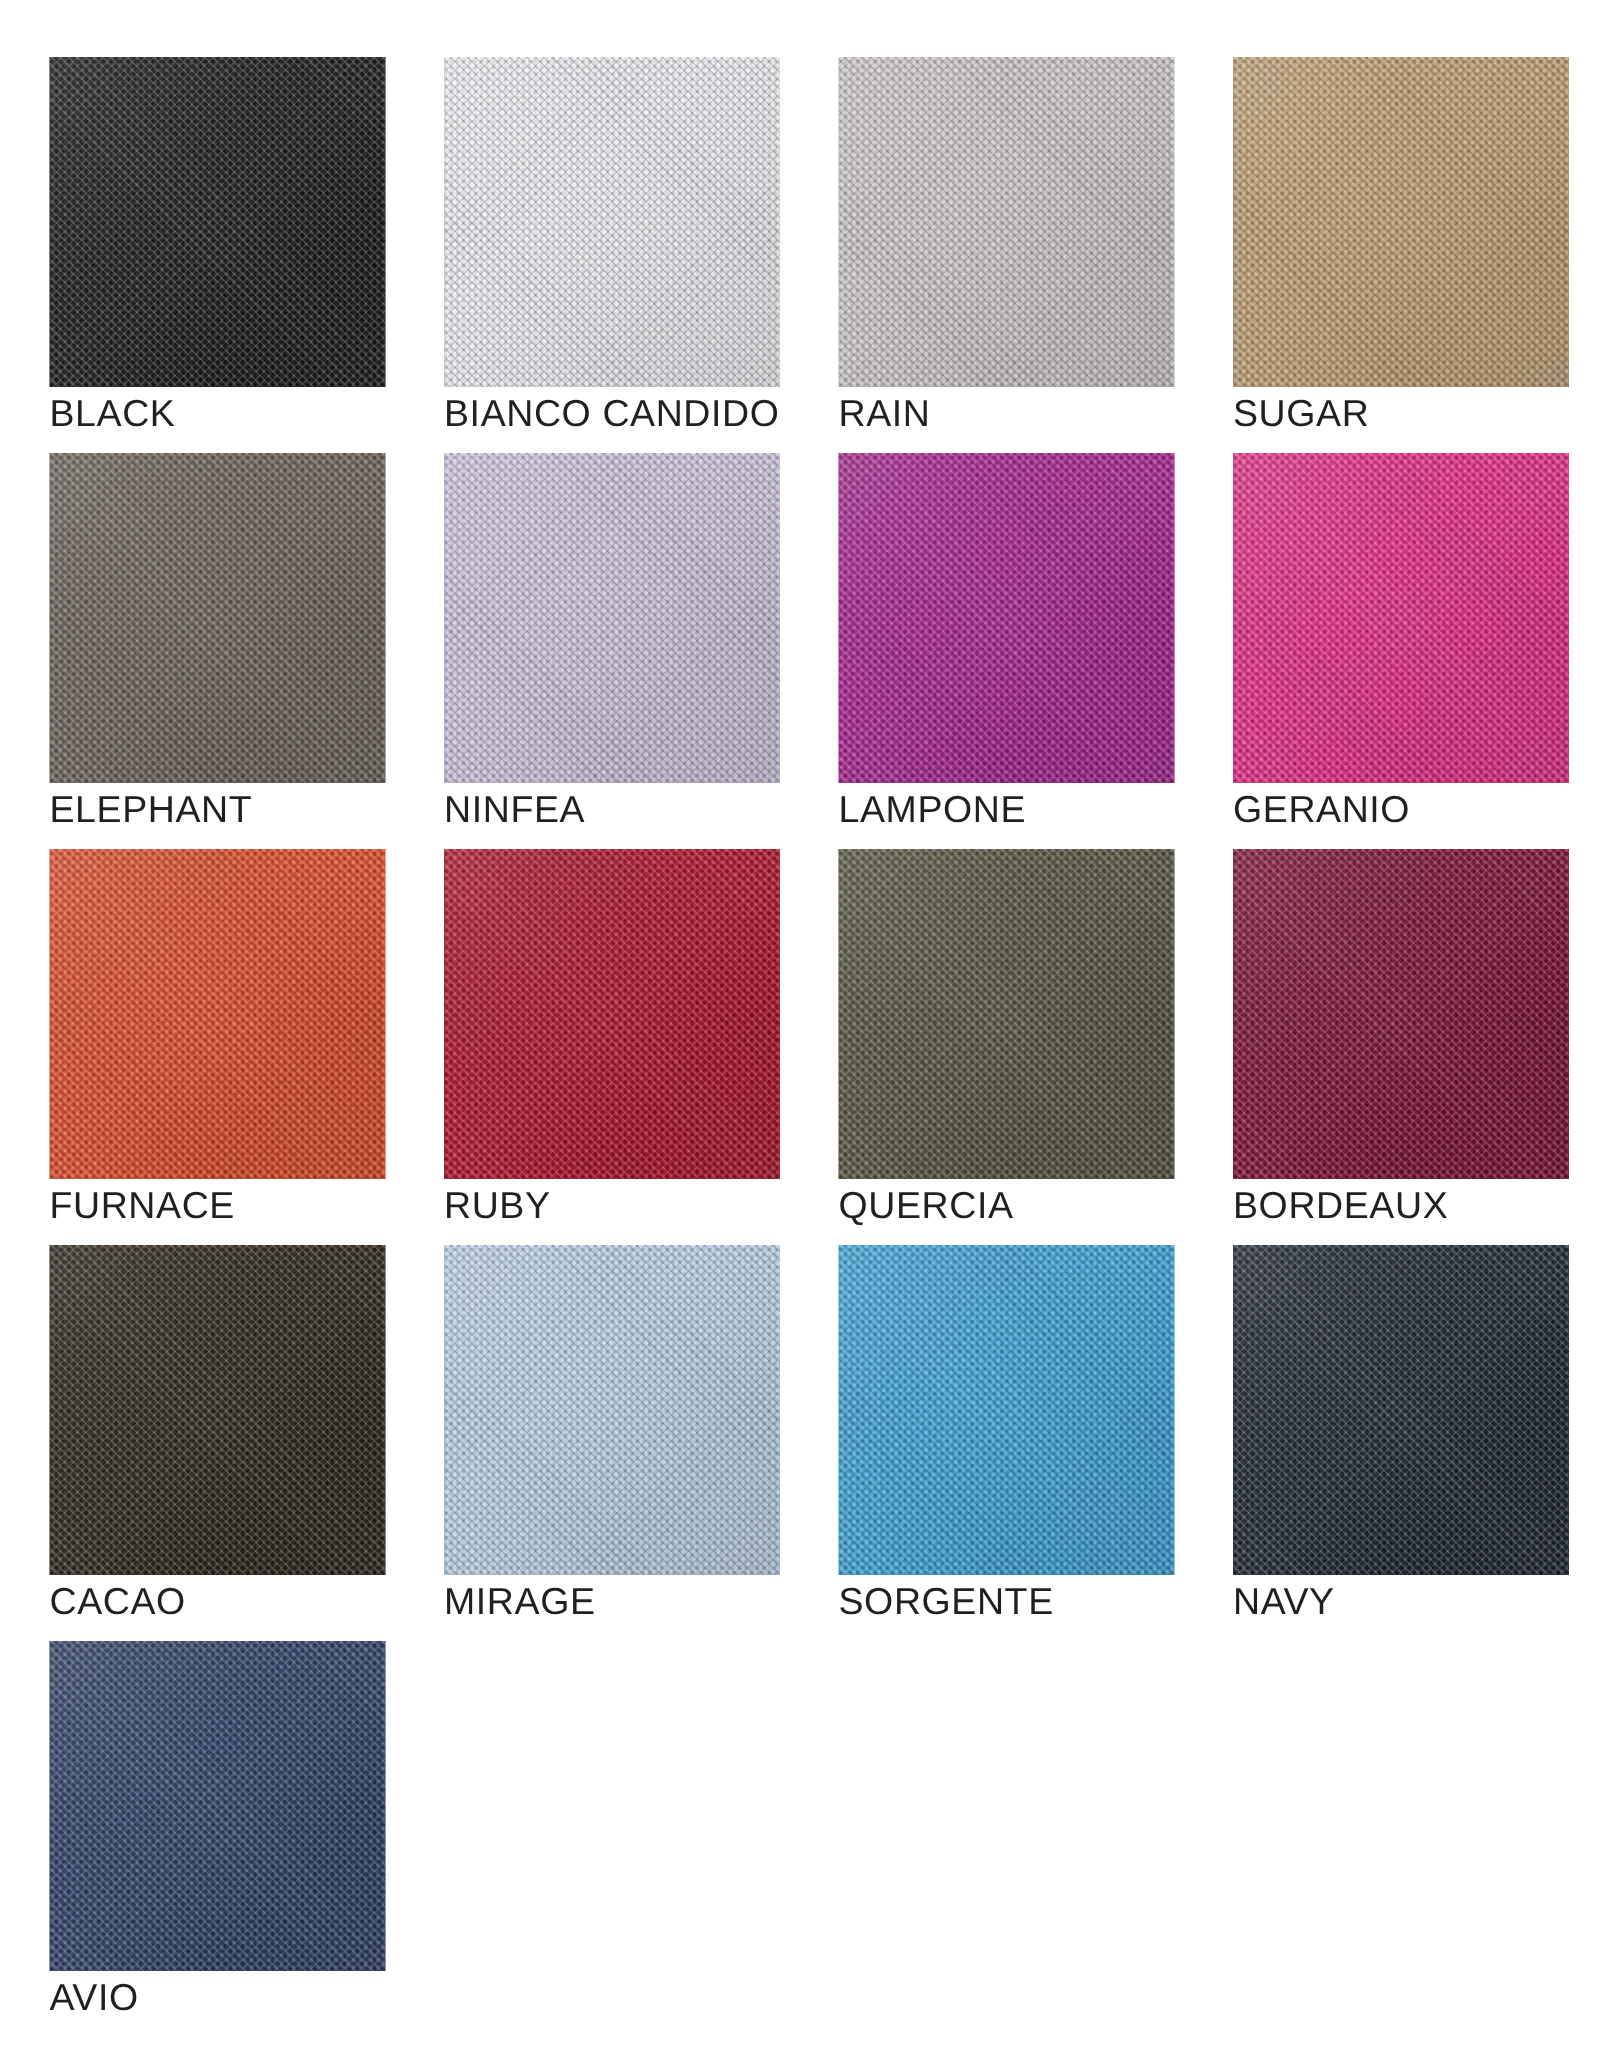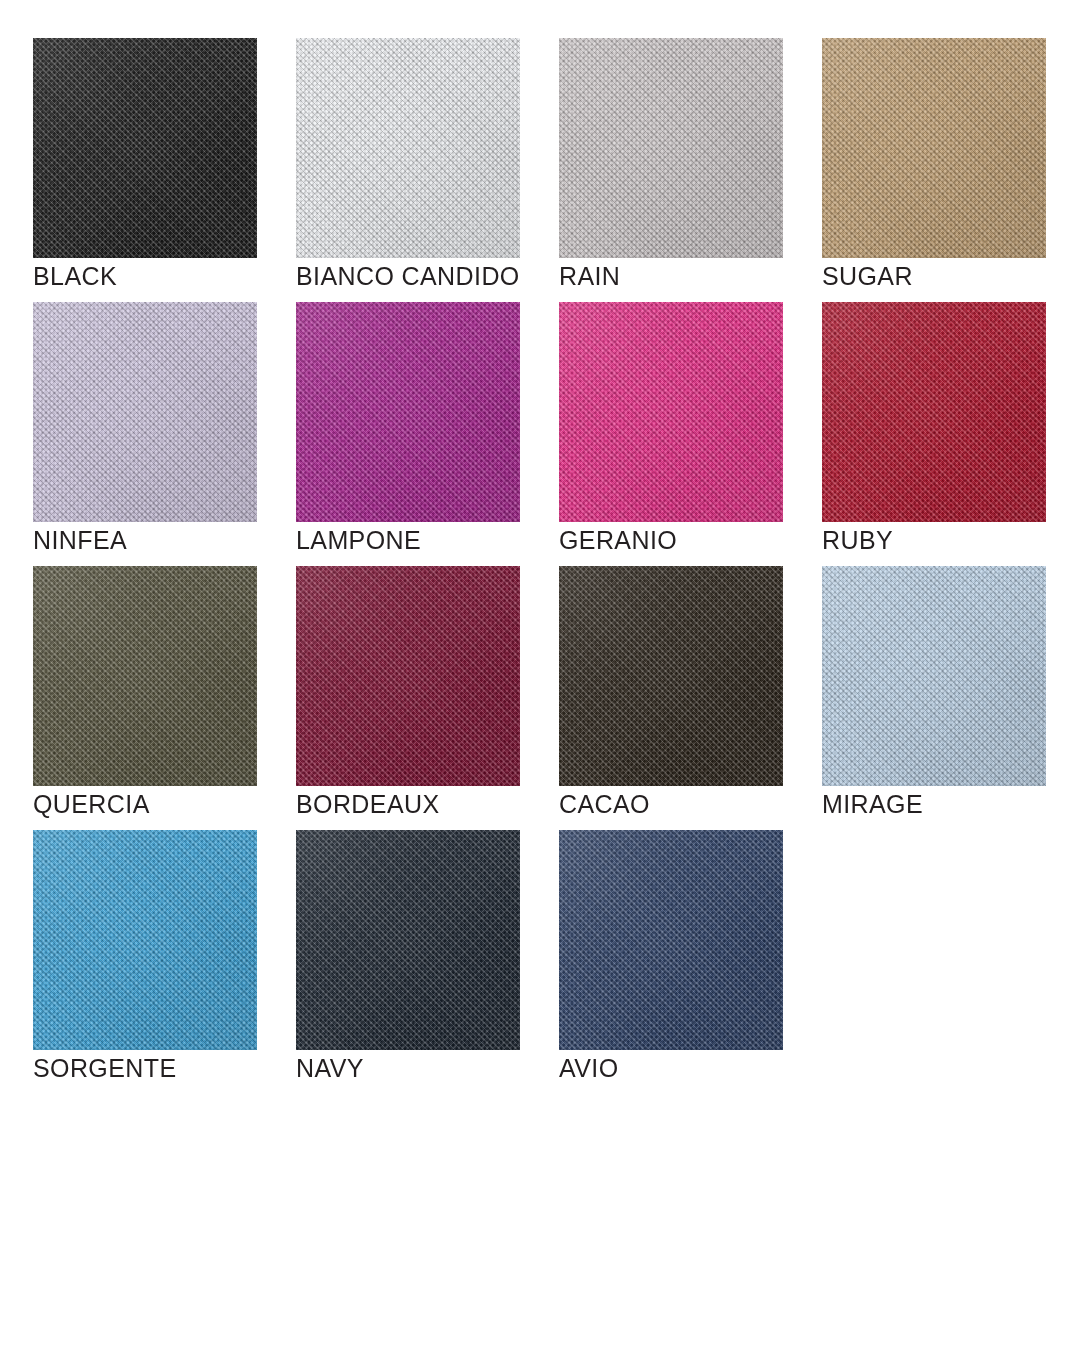--- a/index.html
+++ b/index.html
@@ -127,39 +127,53 @@
       <div class="swatch-label">RAIN</div>
     </div>
     <div class="swatch-cell">
       <div class="swatch-chip" style="background-color: rgb(194, 160, 115);">
         <div class="weave"></div>
         <div class="sheen"></div>
       </div>
       <div class="swatch-label">SUGAR</div>
     </div>
     <div class="swatch-cell">
+      <div class="swatch-chip" style="background-color: rgb(107, 97, 89);">
+        <div class="weave"></div>
+        <div class="sheen"></div>
+      </div>
+      <div class="swatch-label">ELEPHANT</div>
+    </div>
+    <div class="swatch-cell">
       <div class="swatch-chip" style="background-color: rgb(207, 198, 224);">
         <div class="weave"></div>
         <div class="sheen"></div>
       </div>
       <div class="swatch-label">NINFEA</div>
     </div>
     <div class="swatch-cell">
       <div class="swatch-chip" style="background-color: rgb(168, 33, 143);">
         <div class="weave"></div>
         <div class="sheen"></div>
       </div>
       <div class="swatch-label">LAMPONE</div>
     </div>
     <div class="swatch-cell">
       <div class="swatch-chip" style="background-color: rgb(232, 42, 134);">
         <div class="weave"></div>
         <div class="sheen"></div>
       </div>
       <div class="swatch-label">GERANIO</div>
+    </div>
+    <div class="swatch-cell">
+      <div class="swatch-chip" style="background-color: rgb(224, 74, 37);">
+        <div class="weave"></div>
+        <div class="sheen"></div>
+      </div>
+      <div class="swatch-label">FURNACE</div>
     </div>
     <div class="swatch-cell">
       <div class="swatch-chip" style="background-color: rgb(176, 16, 41);">
         <div class="weave"></div>
         <div class="sheen"></div>
       </div>
       <div class="swatch-label">RUBY</div>
     </div>
     <div class="swatch-cell">
       <div class="swatch-chip" style="background-color: rgb(85, 82, 60);">

